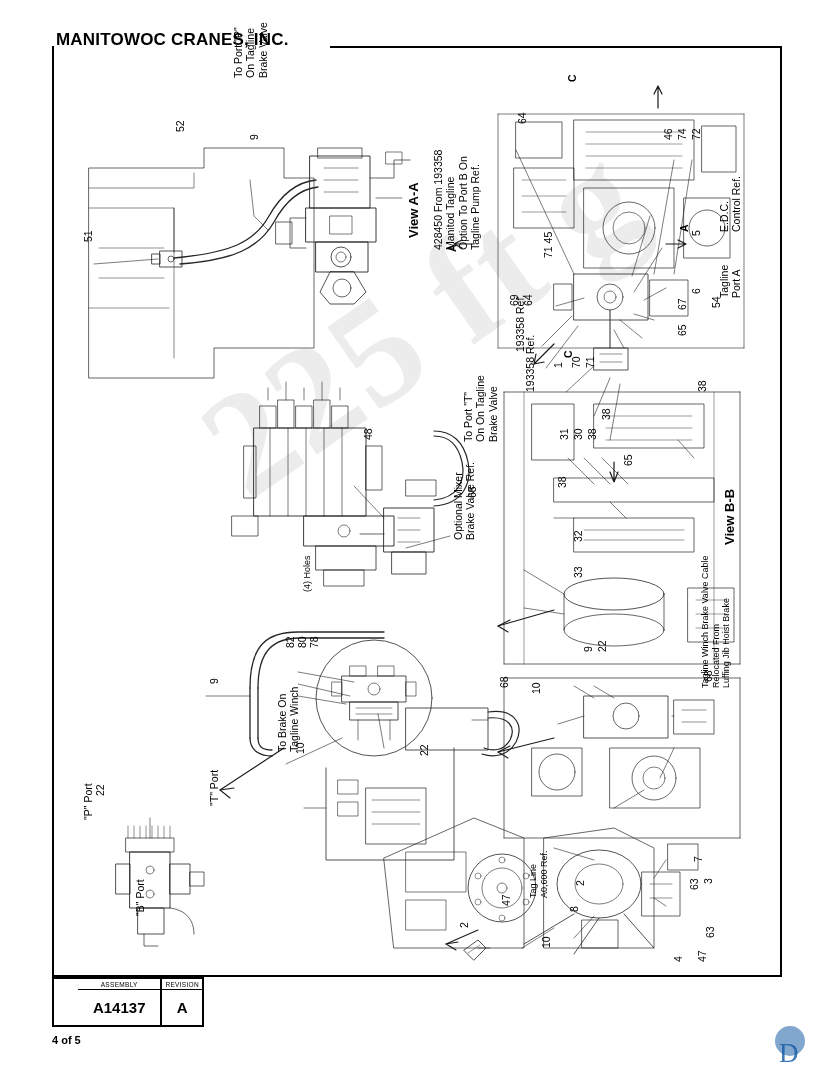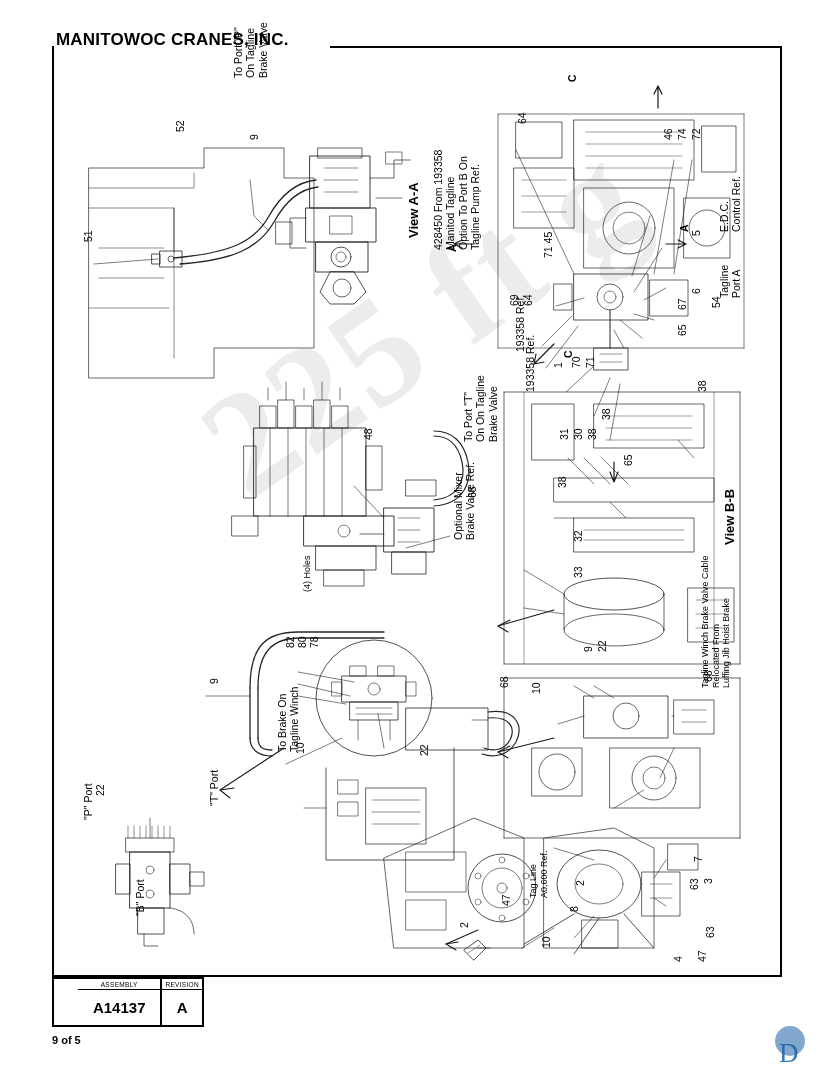--- a/index.html
+++ b/index.html
@@ -589,20 +589,20 @@
     <div class="tb-col assembly">
       <div class="tb-head">ASSEMBLY</div>
       <div class="tb-val">A14137</div>
     </div>
     <div class="tb-col revision">
       <div class="tb-head">REVISION</div>
       <div class="tb-val">A</div>
     </div>
   </div>
 
-  <div class="page-num">9 of 5</div>
+  <div class="page-num">4 of 5</div>
 
   <div class="corner-logo">
     <div class="circ"></div>
     <div class="letter">D</div>
   </div>
 
 </div>
 
 </body></html>

